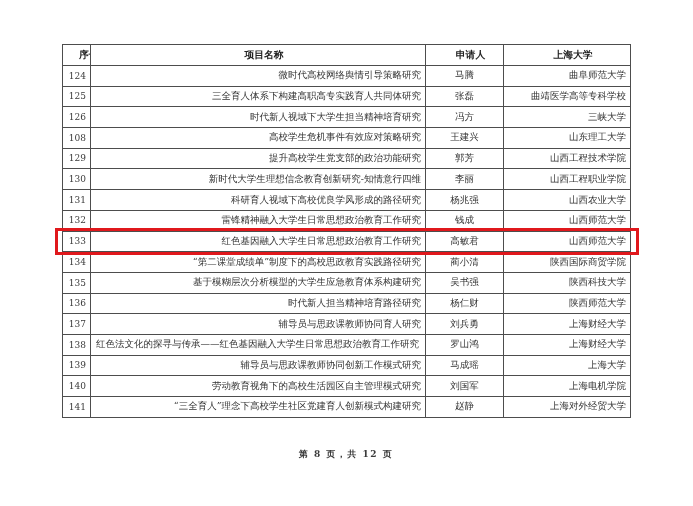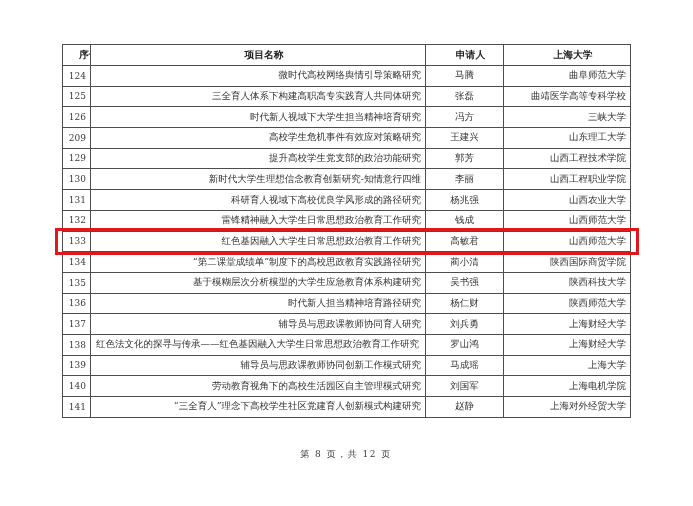--- a/index.html
+++ b/index.html
@@ -59,20 +59,21 @@
   }
   .footer {
     position: absolute;
     top: 448px;
     left: 62px;
     width: 568px;
     text-align: center;
     font-size: 9px;
     color: #3a3a3a;
     letter-spacing: 1.5px;
+    font-weight: bold;
   }
 </style>
 </head>
 <body>
 
 <div class="page">
 
   <table class="doc-table">
     <colgroup>
       <col style="width:28px">
@@ -101,21 +102,21 @@
           <td class="applicant">张磊</td>
           <td class="school">曲靖医学高等专科学校</td>
         </tr>
         <tr>
           <td class="no">126</td>
           <td class="project">时代新人视域下大学生担当精神培育研究</td>
           <td class="applicant">冯方</td>
           <td class="school">三峡大学</td>
         </tr>
         <tr>
-          <td class="no">209</td>
+          <td class="no">108</td>
           <td class="project">高校学生危机事件有效应对策略研究</td>
           <td class="applicant">王建兴</td>
           <td class="school">山东理工大学</td>
         </tr>
         <tr>
           <td class="no">129</td>
           <td class="project">提升高校学生党支部的政治功能研究</td>
           <td class="applicant">郭芳</td>
           <td class="school">山西工程技术学院</td>
         </tr>

